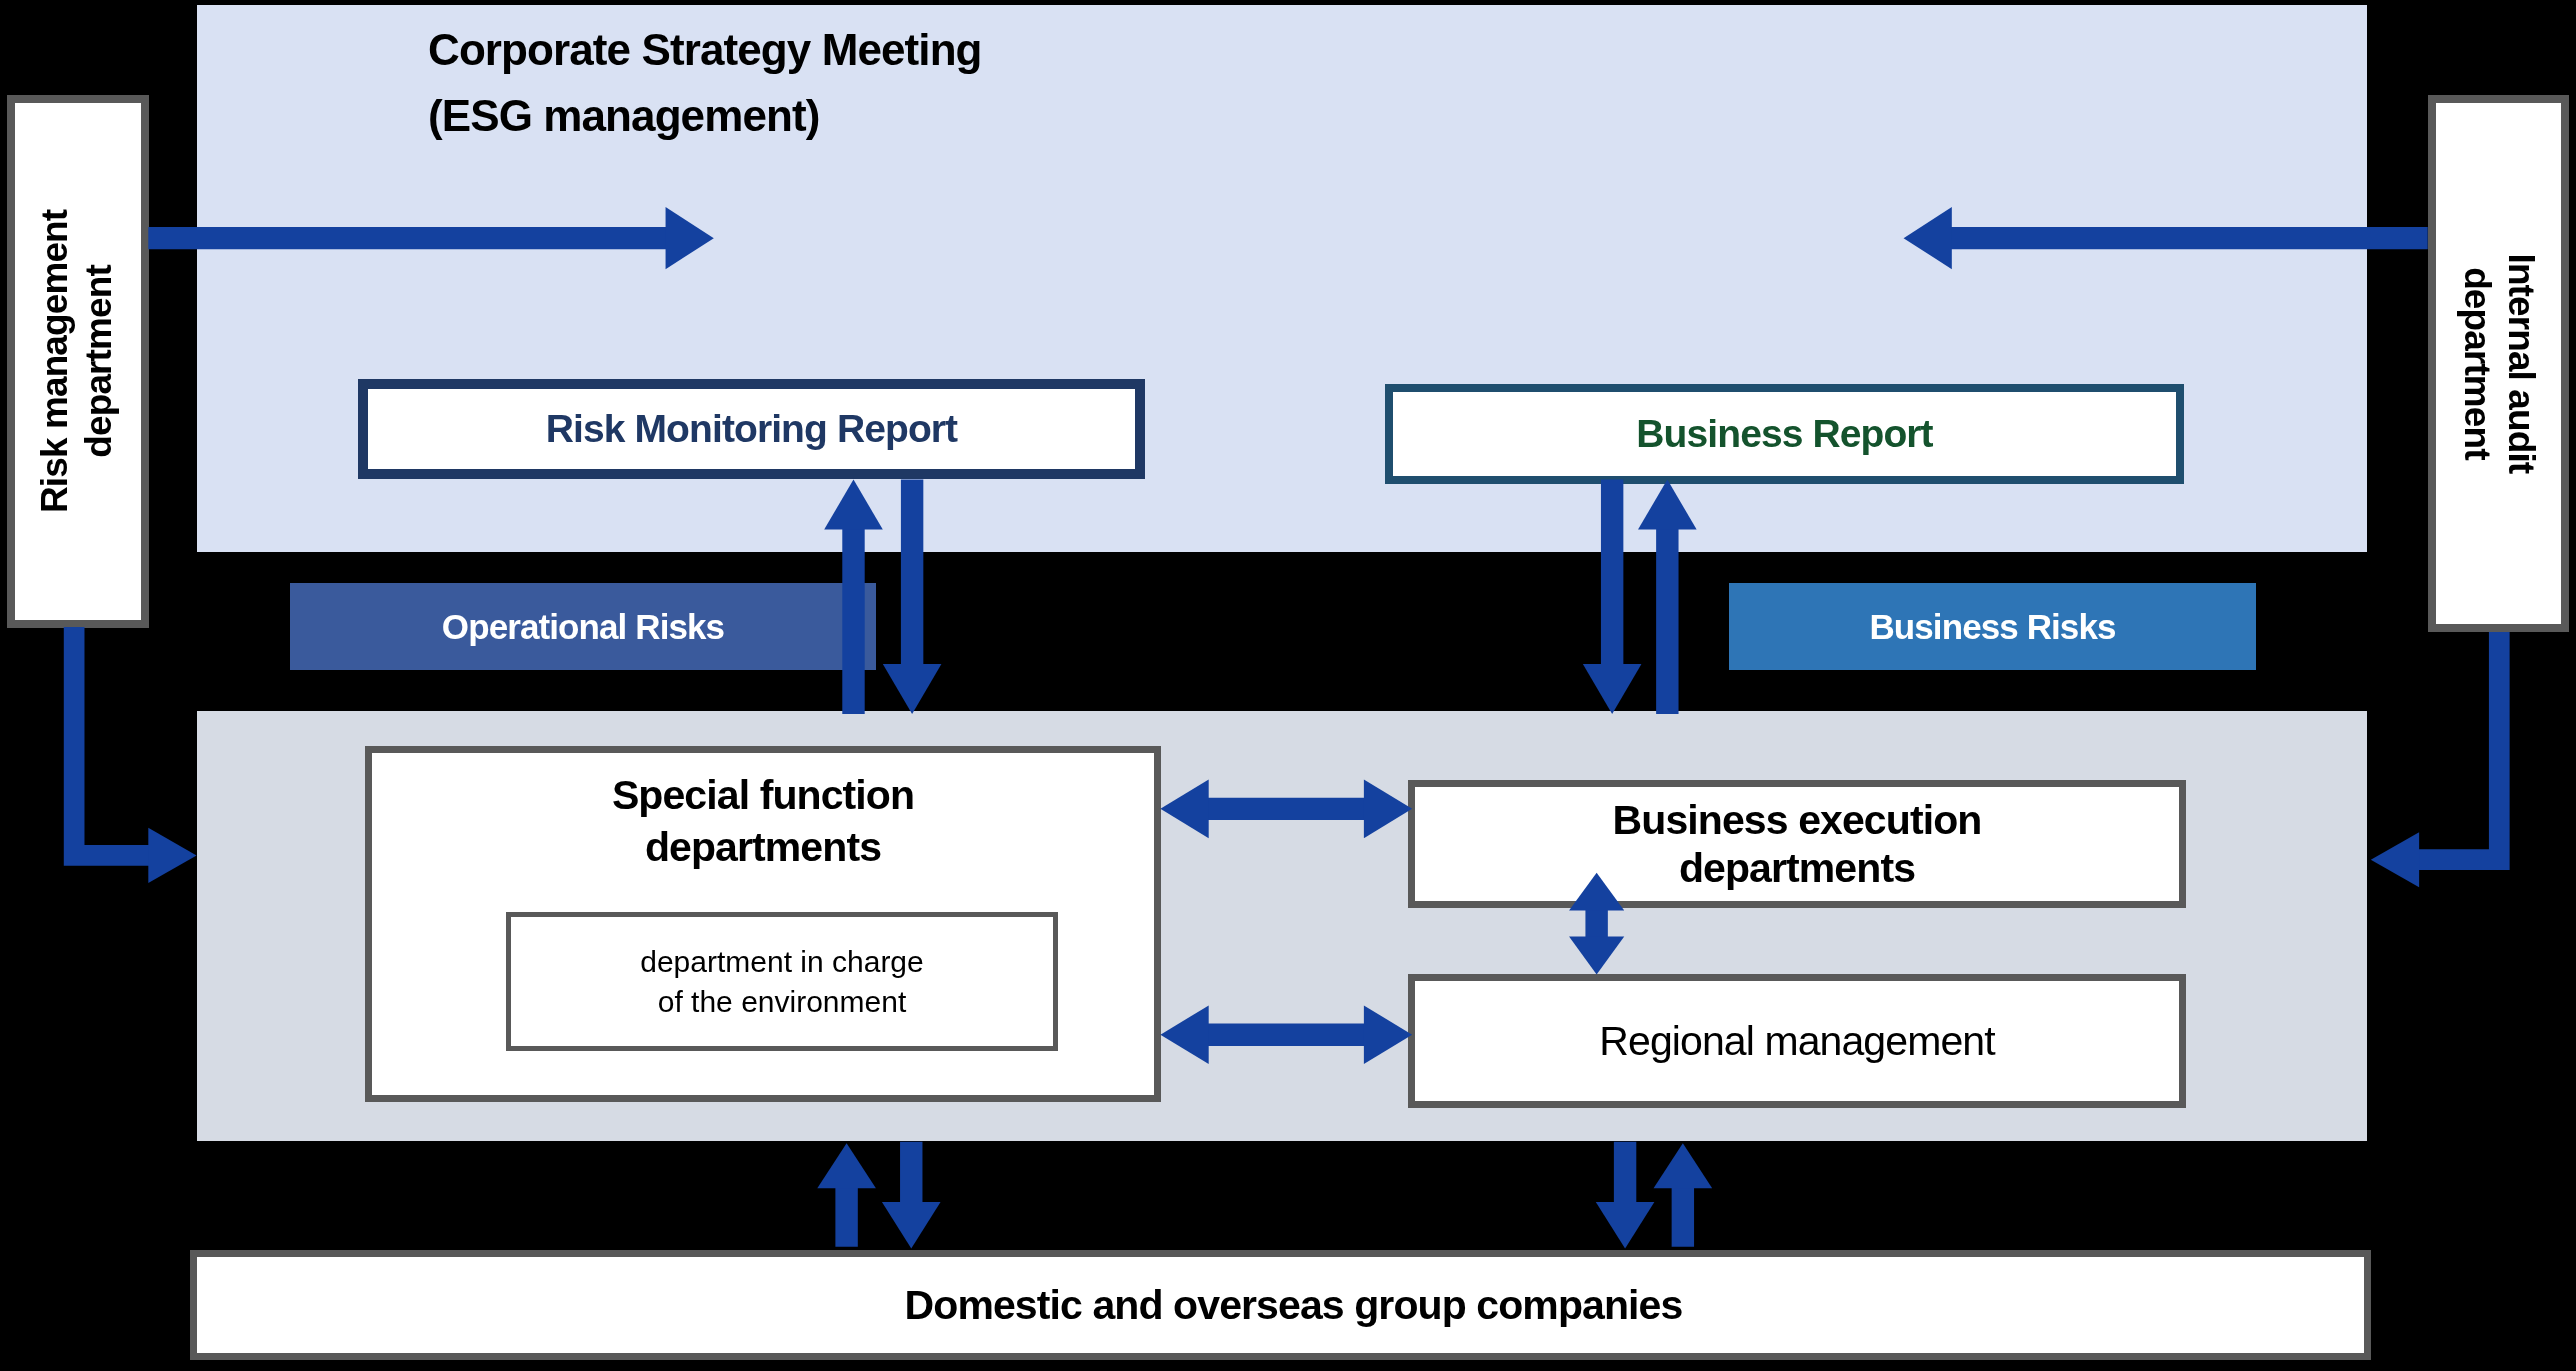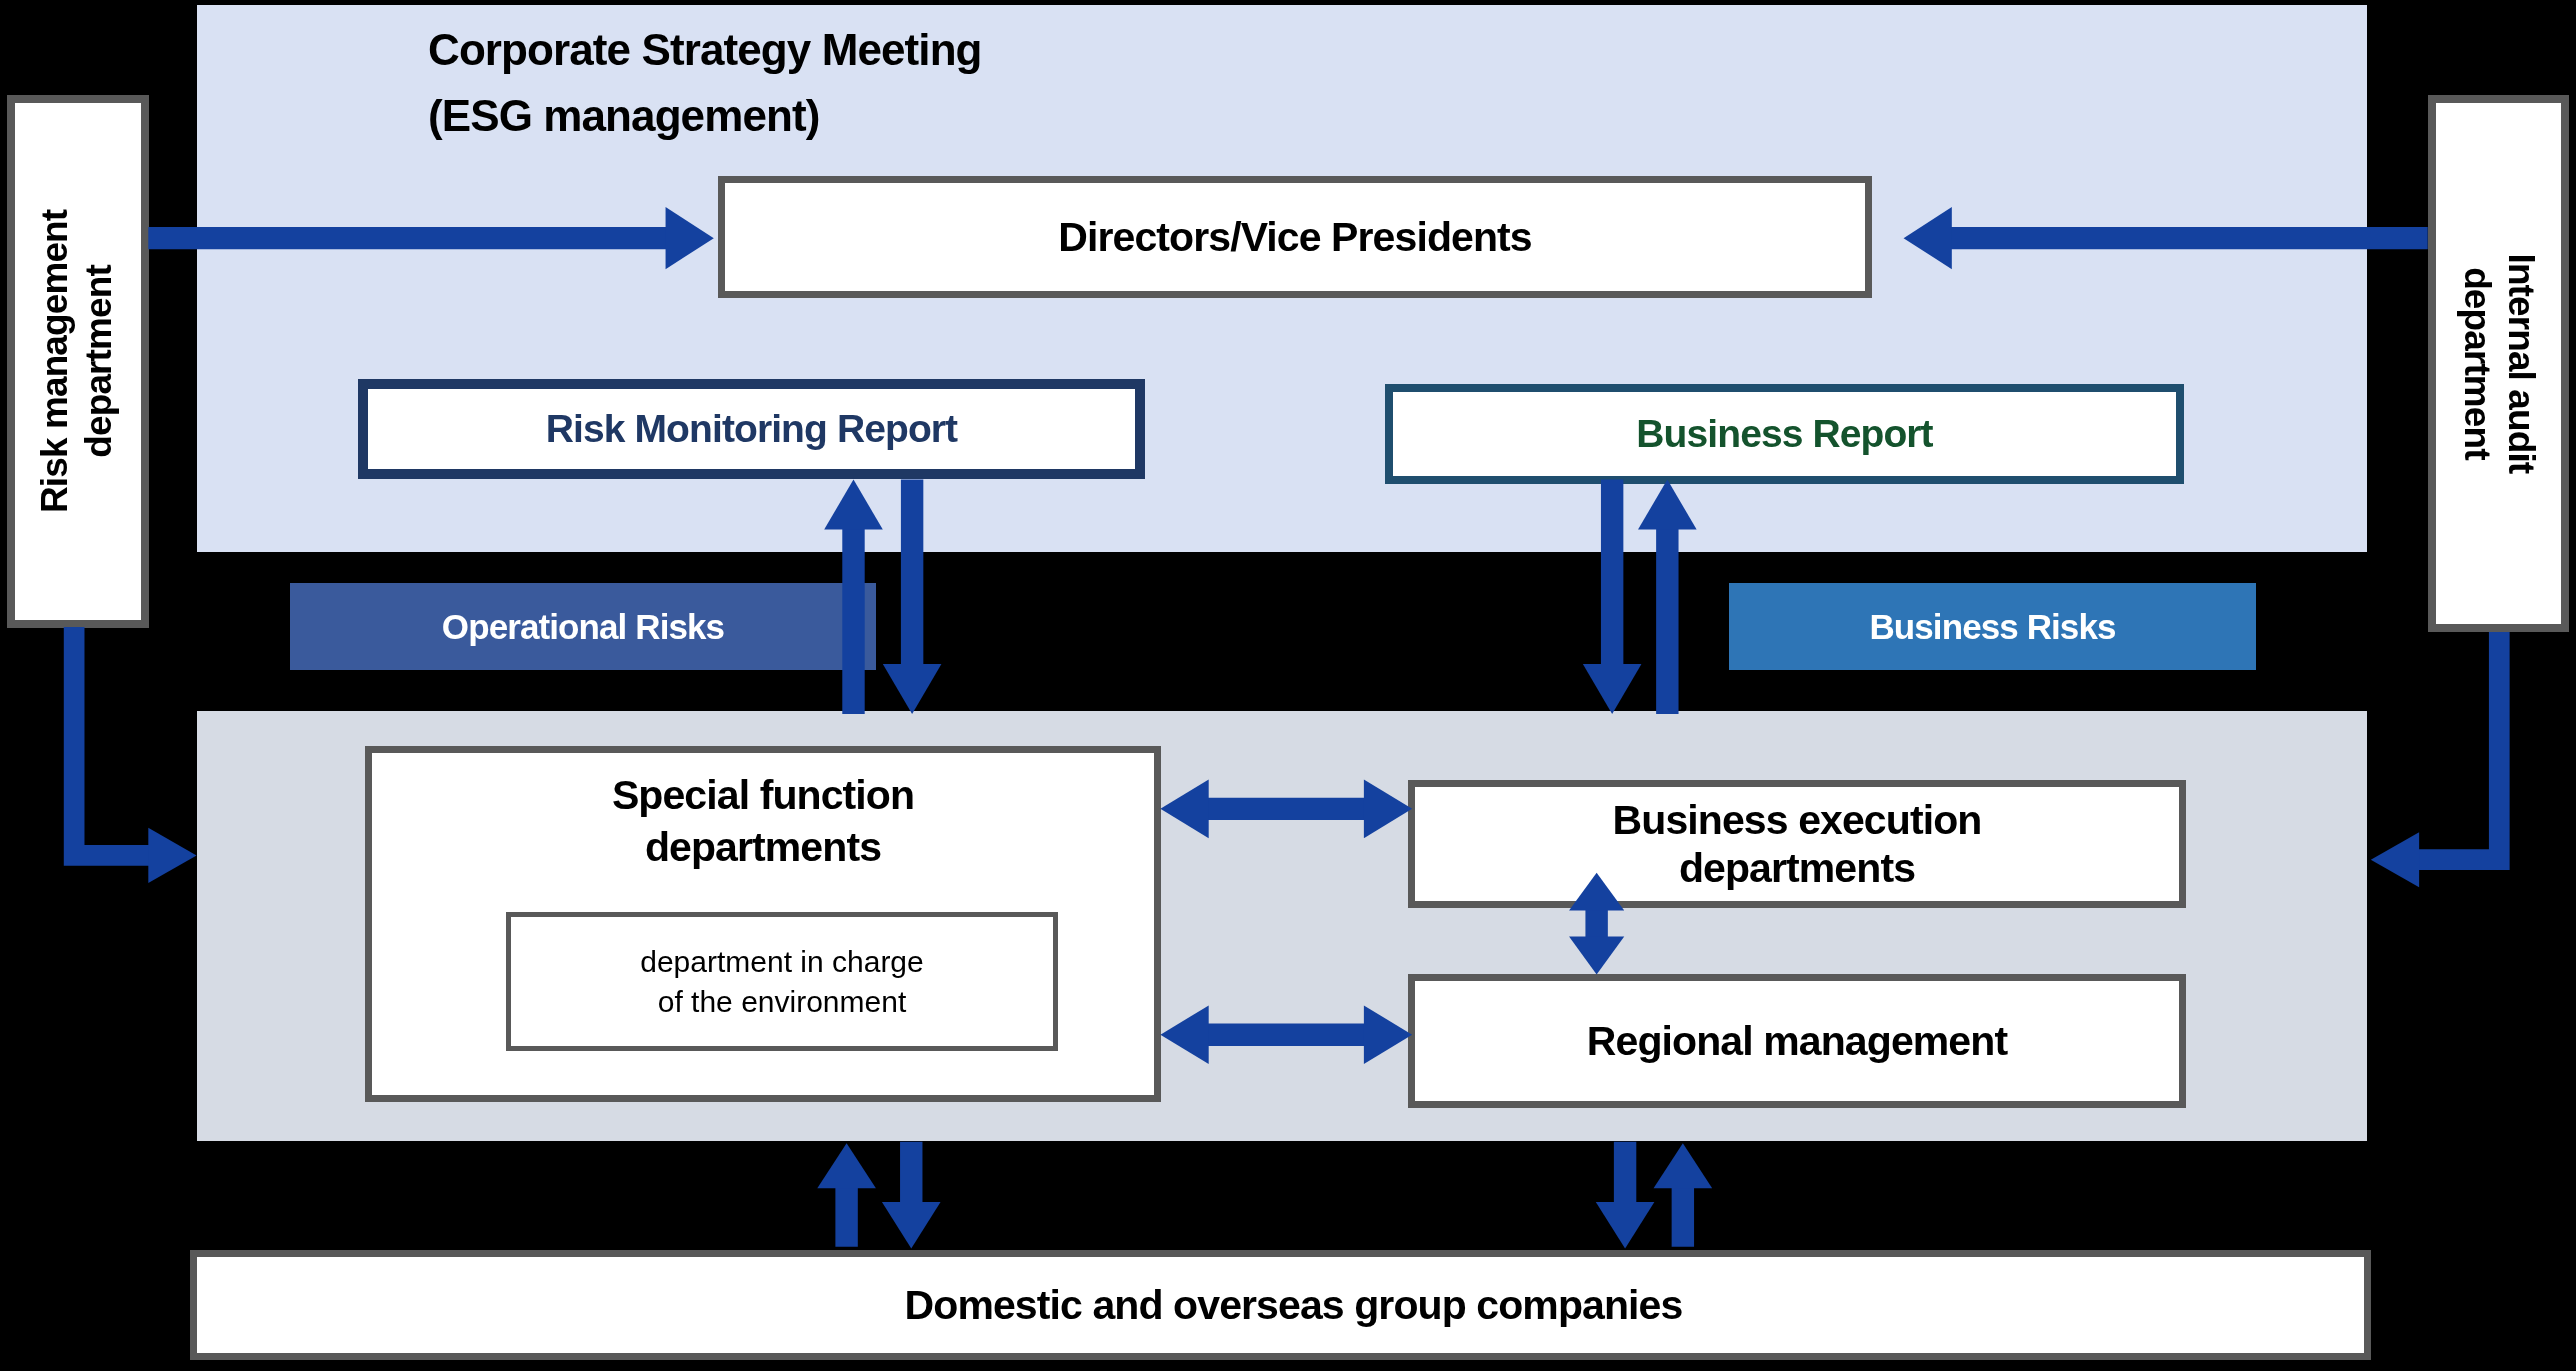--- a/index.html
+++ b/index.html
@@ -38,44 +38,41 @@
   .vtext.ccw{transform:rotate(-90deg);}
   .vtext.cw{transform:rotate(90deg);}
 
   .sf{left:365px;top:746px;width:796px;height:356px;align-items:flex-start;}
   .sf-title{position:absolute;top:15.5px;left:0;width:100%;font-size:41px;font-weight:bold;
             line-height:52px;letter-spacing:-0.9px;}
   .env{left:506px;top:912px;width:552px;height:139px;border:5.2px solid #595959;
        font-size:30px;font-weight:normal;line-height:40px;}
   .bexec{left:1408px;top:780px;width:778px;height:128px;font-size:41px;font-weight:bold;
          line-height:48px;letter-spacing:-0.9px;}
-  .regm{left:1408px;top:974px;width:778px;height:134px;font-size:41px;font-weight:bold;letter-spacing:-0.9px;}
+  .regm{left:1408px;top:974px;width:778px;height:134px;font-size:41px;font-weight:normal;letter-spacing:-0.9px;}
 
   .bottom-bar{left:190px;top:1250px;width:2181px;height:110px;border:7px solid #595959;
               font-size:41px;font-weight:bold;letter-spacing:-0.9px;padding-left:26px;}
 
   .arrows{position:absolute;left:0;top:0;width:2576px;height:1372px;pointer-events:none;}
 </style>
 </head>
 <body>
 
 <div class="stage">
 
   <div class="panel-top">
     <div class="title">
       <div>Corporate Strategy Meeting</div>
       <div>(ESG management)</div>
     </div>
   </div>
 
   <div class="panel-mid"></div>
 
-  <div class="wbox directors">
-    <span>Directors/Vice Presidents</span>
-  </div>
 
   <div class="wbox rmr">
     <span>Risk Monitoring Report</span>
   </div>
 
   <div class="wbox brep">
     <span>Business Report</span>
   </div>
 
   <div class="badge op">

